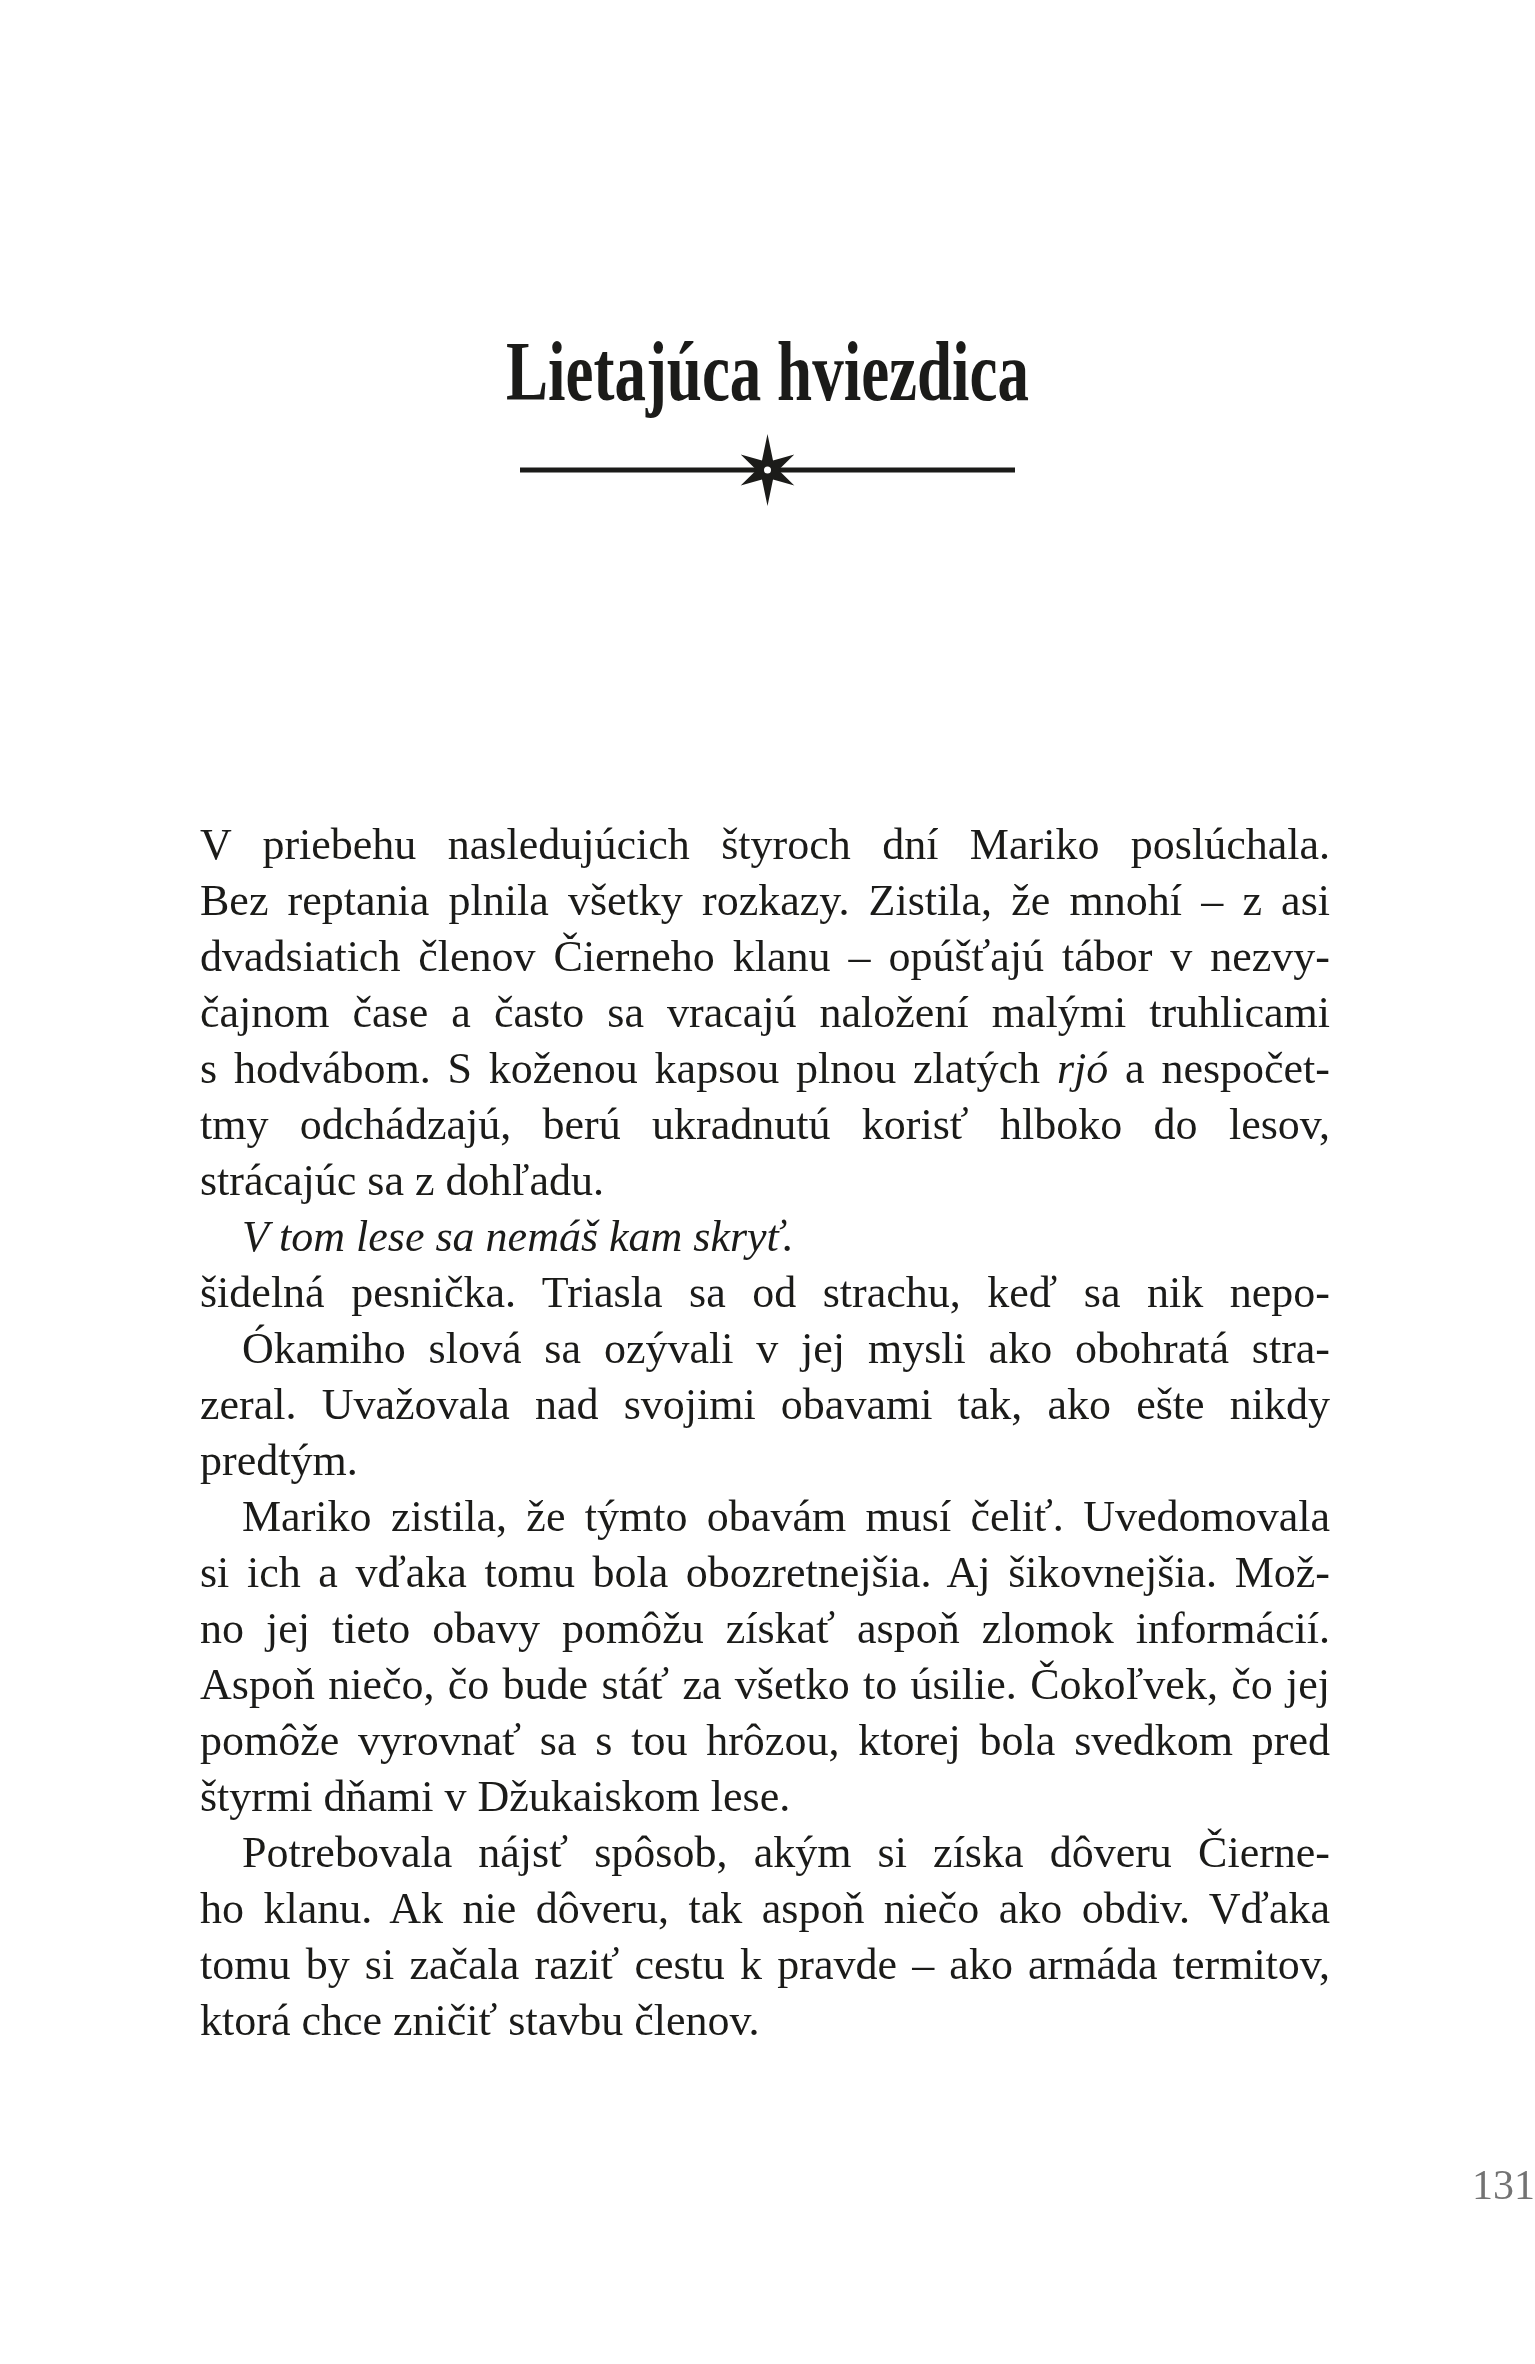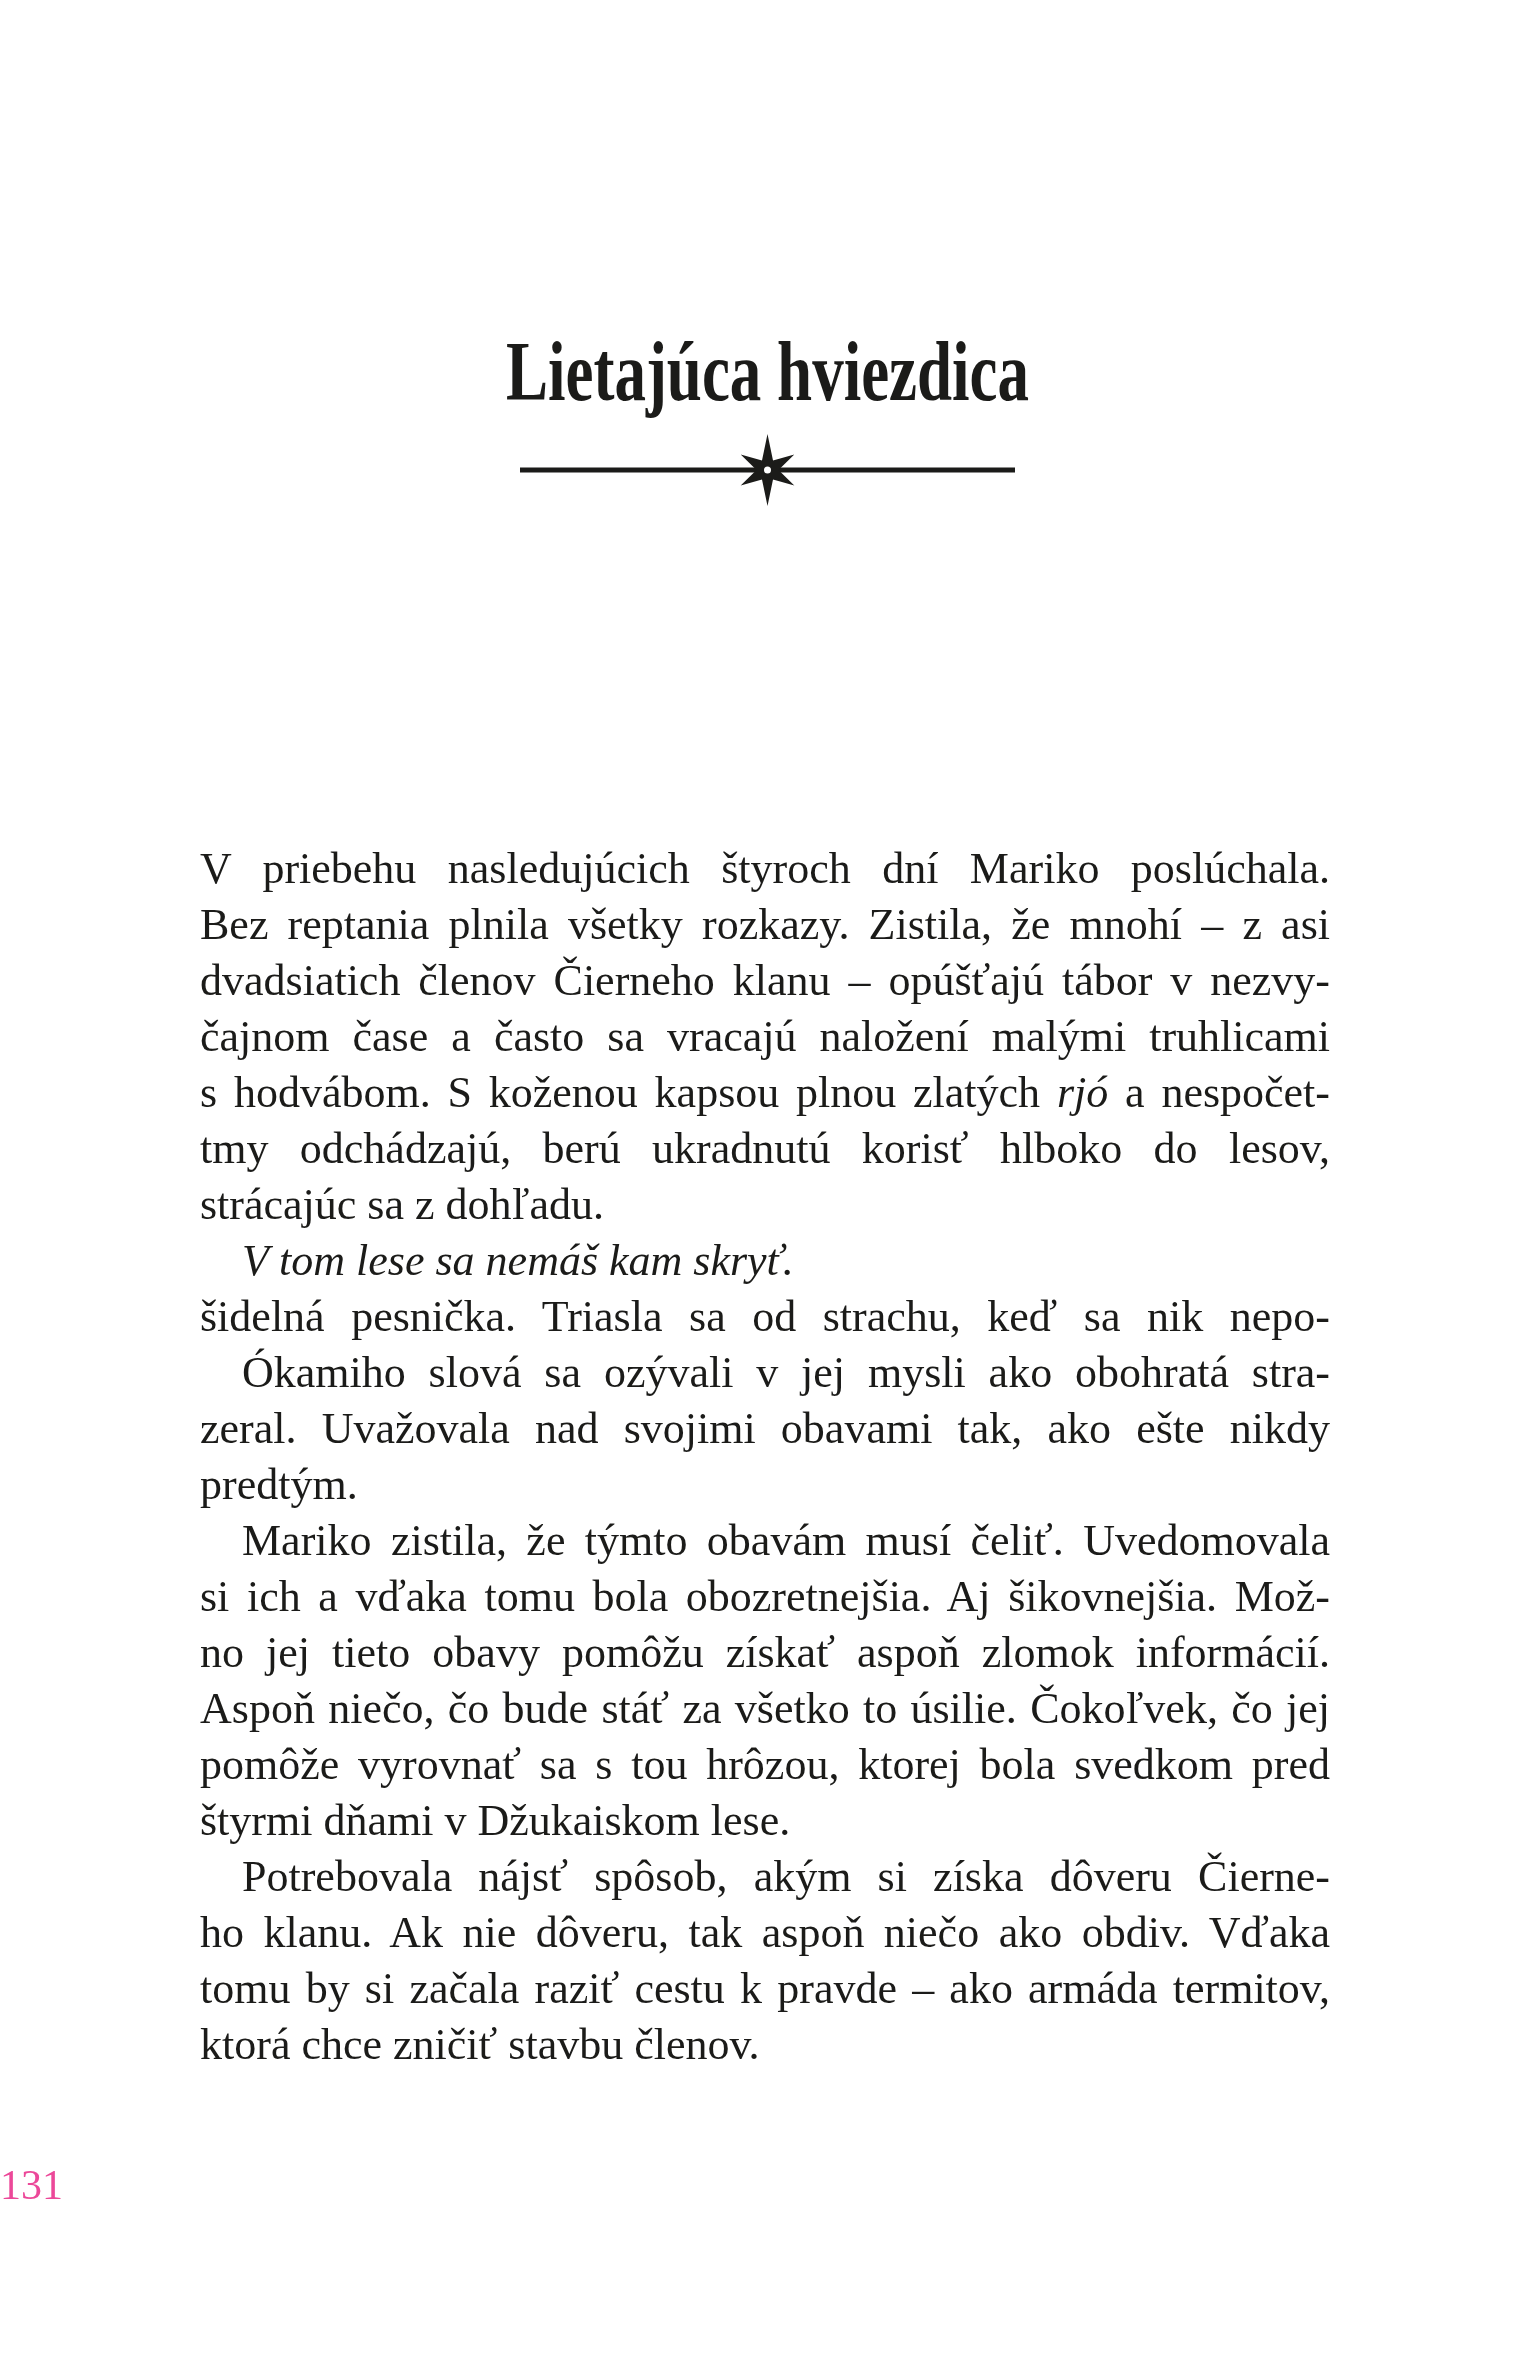--- a/index.html
+++ b/index.html
@@ -35,21 +35,20 @@
     top: 430px;
     left: 520px;
     width: 495px;
     height: 80px;
   }
   .body-text {
     position: absolute;
     top: 817px;
     left: 200px;
     width: 1130px;
-    margin-top: 24px;
   }
   .line {
     height: 56px;
     line-height: 56px;
     font-size: 44px;
     text-align: justify;
     text-align-last: justify;
     white-space: normal;
   }
   .line.last {
@@ -60,24 +59,24 @@
     text-indent: 42px;
   }
   .line.italic, .em {
     font-style: italic;
   }
   .page-number {
     position: absolute;
     top: 2160px;
     left: 0;
     width: 100%;
-    text-align: left;
+    text-align: right;
     font-size: 42px;
     line-height: 1.2;
-    color: #ec4899;
+    color: #737373;
   }
 </style>
 </head>
 <body>
 
 <div class="book-page">
 
   <h1 class="chapter-title">Lietajúca hviezdica</h1>
 
   <div class="divider">

